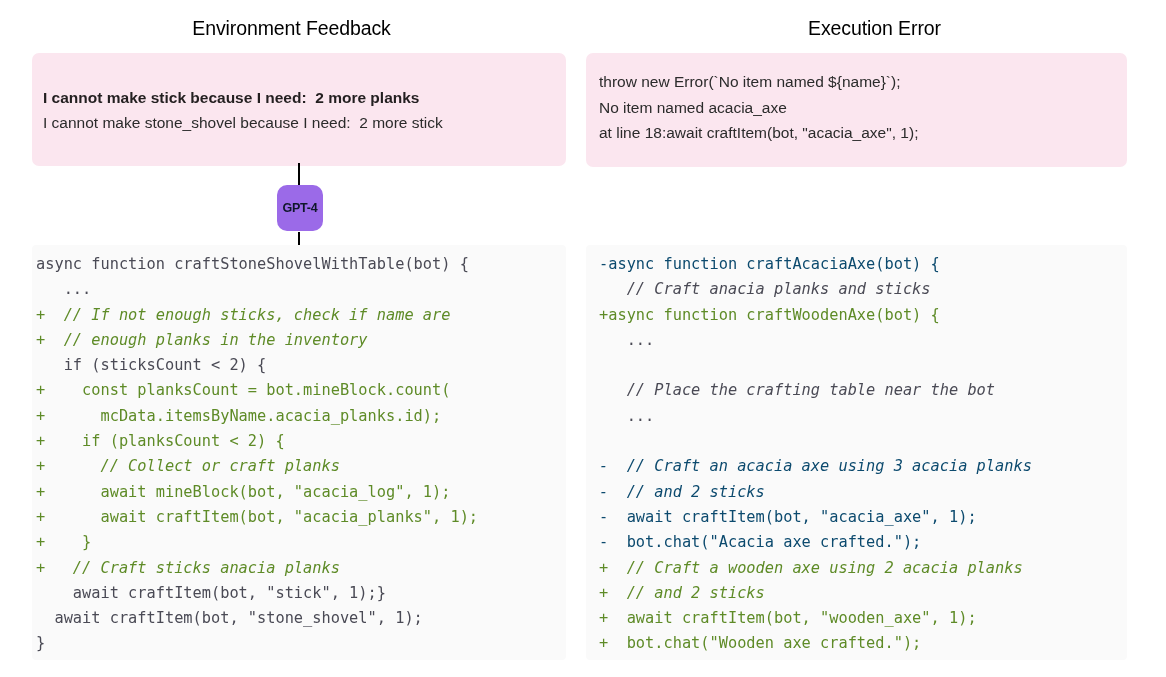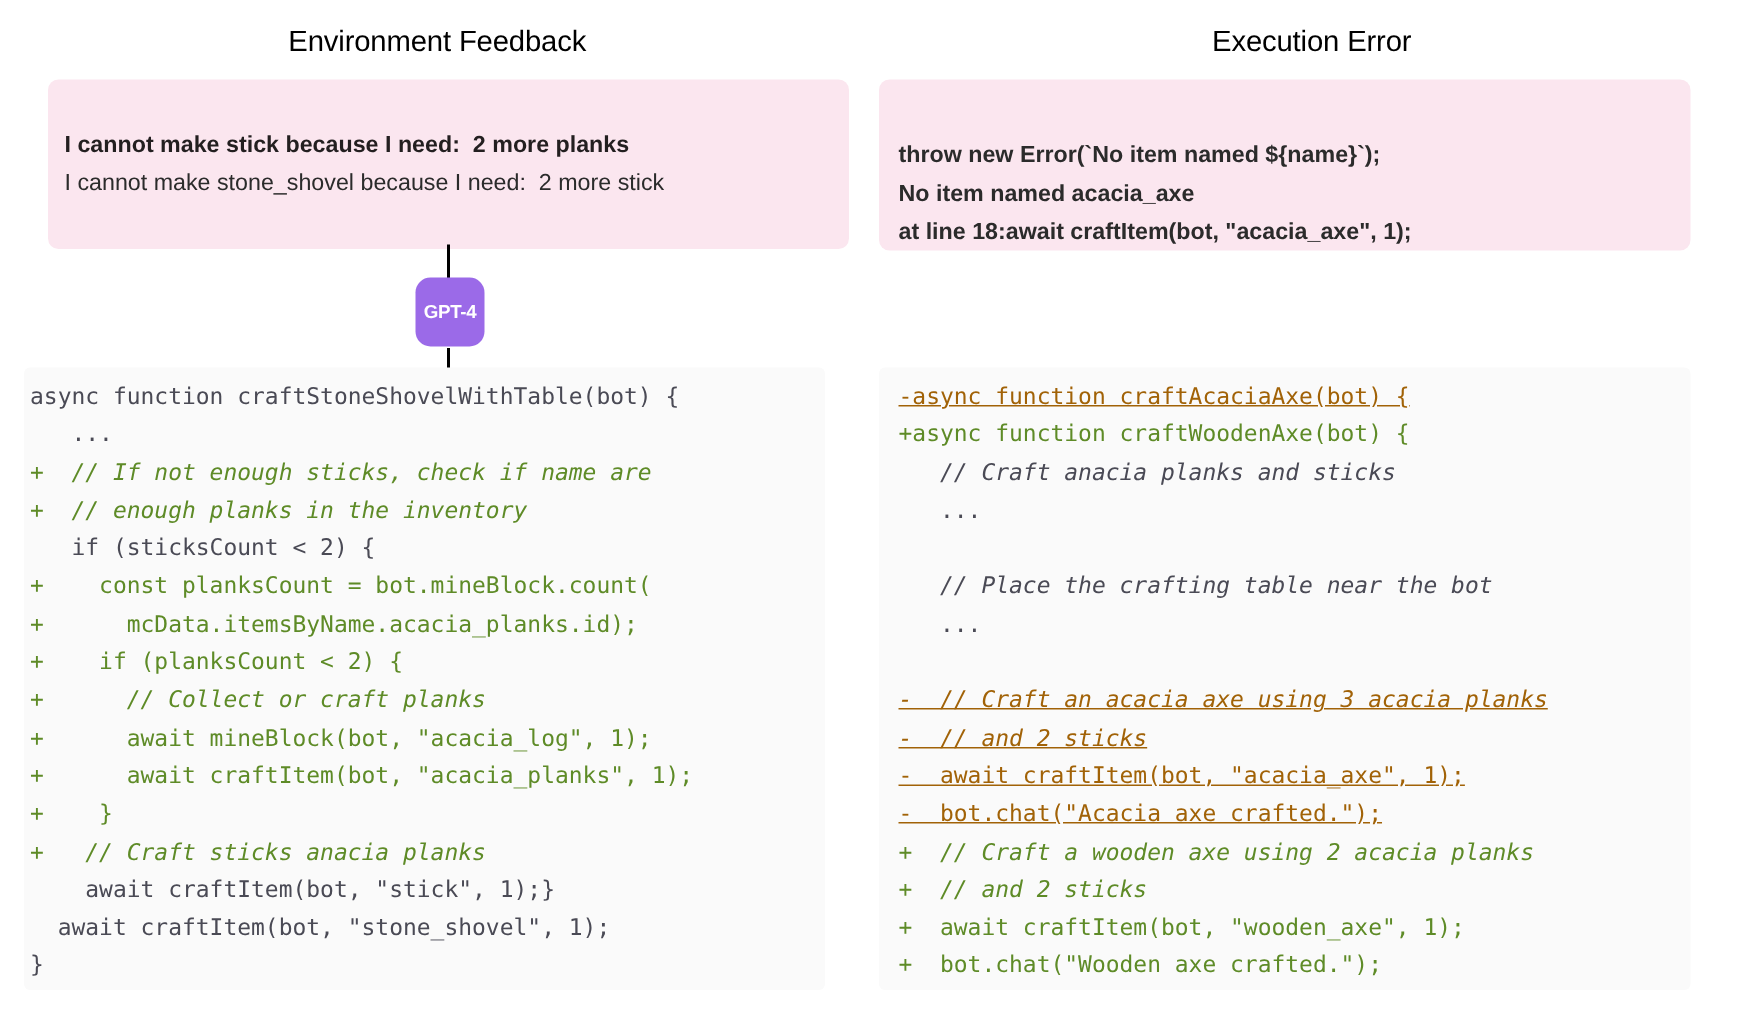--- a/index.html
+++ b/index.html
@@ -64,23 +64,22 @@
   }
   .msg-lines {
     position: absolute;
     left: 11px;
     right: 10px;
     top: 50%;
     transform: translateY(-50%);
   }
   .msg-box.right .msg-lines {
     left: 13px;
-    top: 38px;
+    top: 16px;
     transform: none;
-    font-weight: bold;
   }
   .msg-line {
     font-size: 15.5px;
     line-height: 25.5px;
     color: #2b2b2b;
     white-space: pre;
   }
   .msg-line.bold {
     font-weight: bold;
     color: #231f20;
@@ -118,37 +117,37 @@
     position: absolute;
     left: 8px;
     top: 22px;
     width: 46px;
     height: 46px;
     border-radius: 10px;
     background: #9b6ae8;
     display: flex;
     align-items: center;
     justify-content: center;
-    color: #ffffff;
+    color: #0f172a;
     font-size: 12.5px;
     font-weight: bold;
     letter-spacing: -0.2px;
     text-align: center;
   }
 
   
   .code-box {
     position: absolute;
     background: #fafafa;
     border-radius: 4px;
     box-sizing: border-box;
     overflow: hidden;
   }
   .code-box.left {
-    left: 16px;
+    left: 32px;
     top: 245px;
     width: 534px;
     height: 415px;
     padding: 7px 0 7px 0;
   }
   .code-box.right {
     left: 3px;
     top: 245px;
     width: 541px;
     height: 415px;
@@ -160,21 +159,21 @@
     font-size: 15.3px;
     line-height: 25.3px;
     white-space: pre;
     color: #4a4a55;
     padding-left: 4px;
   }
   .code-box.left .code-line  { padding-left: 4px; }
   .code-box.right .code-line { padding-left: 13px; }
 
   .code-line.add { color: #5e8b27; }
-  .code-line.del { color: #a16207; text-decoration: underline; }
+  .code-line.del { color: #0c4a6e; }
   .code-line.italic { font-style: italic; }
   .code-line.blank { color: transparent; }
 </style>
 </head>
 <body>
 
 <div class="board">
 
   <div class="column">
 
@@ -221,22 +220,22 @@
     <div class="msg-box right">
       <div class="msg-lines">
         <div class="msg-line">throw new Error(`No item named ${name}`);</div>
         <div class="msg-line">No item named acacia_axe</div>
         <div class="msg-line">at line 18:await craftItem(bot, "acacia_axe", 1);</div>
       </div>
     </div>
 
     <div class="code-box right">
       <div class="code-line del">-async function craftAcaciaAxe(bot) {</div>
+      <div class="code-line italic">   // Craft anacia planks and sticks</div>
       <div class="code-line add">+async function craftWoodenAxe(bot) {</div>
-      <div class="code-line italic">   // Craft anacia planks and sticks</div>
       <div class="code-line">   ...</div>
       <div class="code-line blank">&nbsp;</div>
       <div class="code-line italic">   // Place the crafting table near the bot</div>
       <div class="code-line">   ...</div>
       <div class="code-line blank">&nbsp;</div>
       <div class="code-line del italic">-  // Craft an acacia axe using 3 acacia planks</div>
       <div class="code-line del italic">-  // and 2 sticks</div>
       <div class="code-line del">-  await craftItem(bot, "acacia_axe", 1);</div>
       <div class="code-line del">-  bot.chat("Acacia axe crafted.");</div>
       <div class="code-line add italic">+  // Craft a wooden axe using 2 acacia planks</div>

